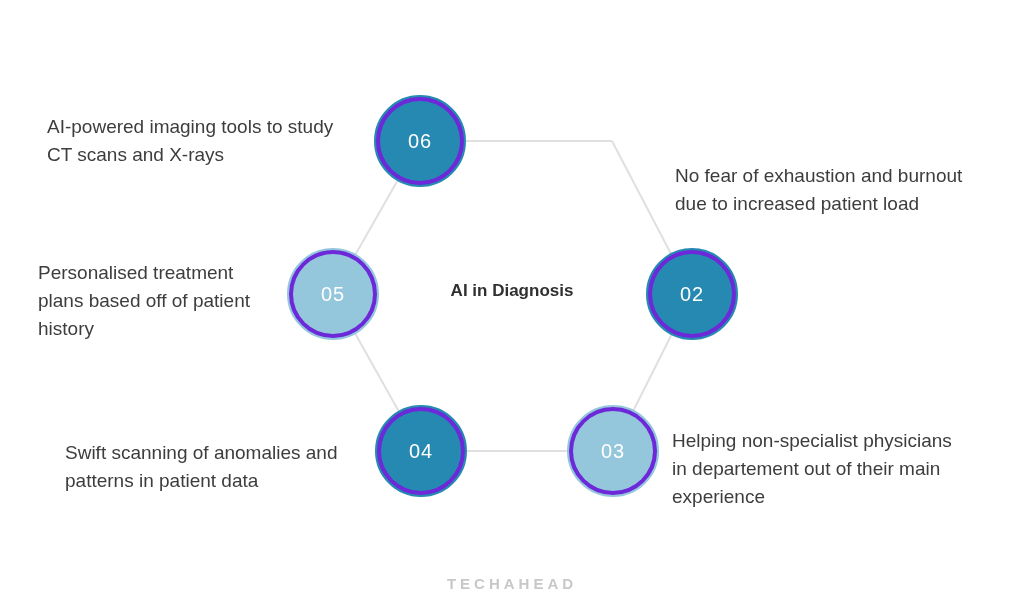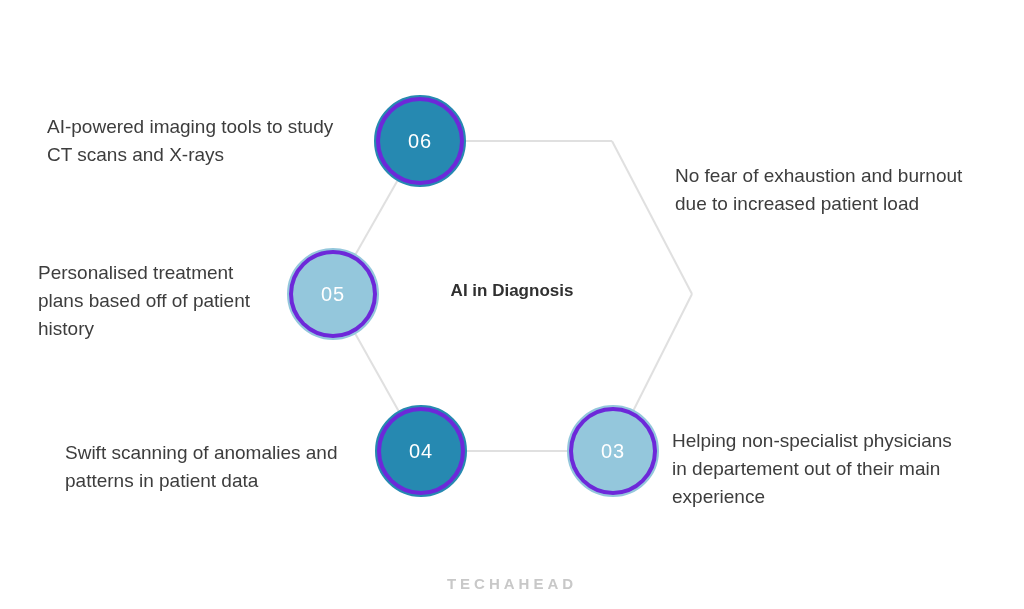--- a/index.html
+++ b/index.html
@@ -89,20 +89,23 @@
       <line x1="420" y1="141" x2="612" y2="141"></line>
       <line x1="612" y1="141" x2="692" y2="294"></line>
       <line x1="692" y1="294" x2="613" y2="451"></line>
       <line x1="613" y1="451" x2="421" y2="451"></line>
       <line x1="421" y1="451" x2="333" y2="294"></line>
       <line x1="333" y1="294" x2="420" y2="141"></line>
     </g>
   </svg>
 
 
+  <div class="node tone-dark" style="left:646px; top:248px;">
+    <div class="node-inner">02</div>
+  </div>
 
   <div class="node tone-light" style="left:567px; top:405px;">
     <div class="node-inner">03</div>
   </div>
 
   <div class="node tone-dark" style="left:375px; top:405px;">
     <div class="node-inner">04</div>
   </div>
 
   <div class="node tone-light" style="left:287px; top:248px;">

